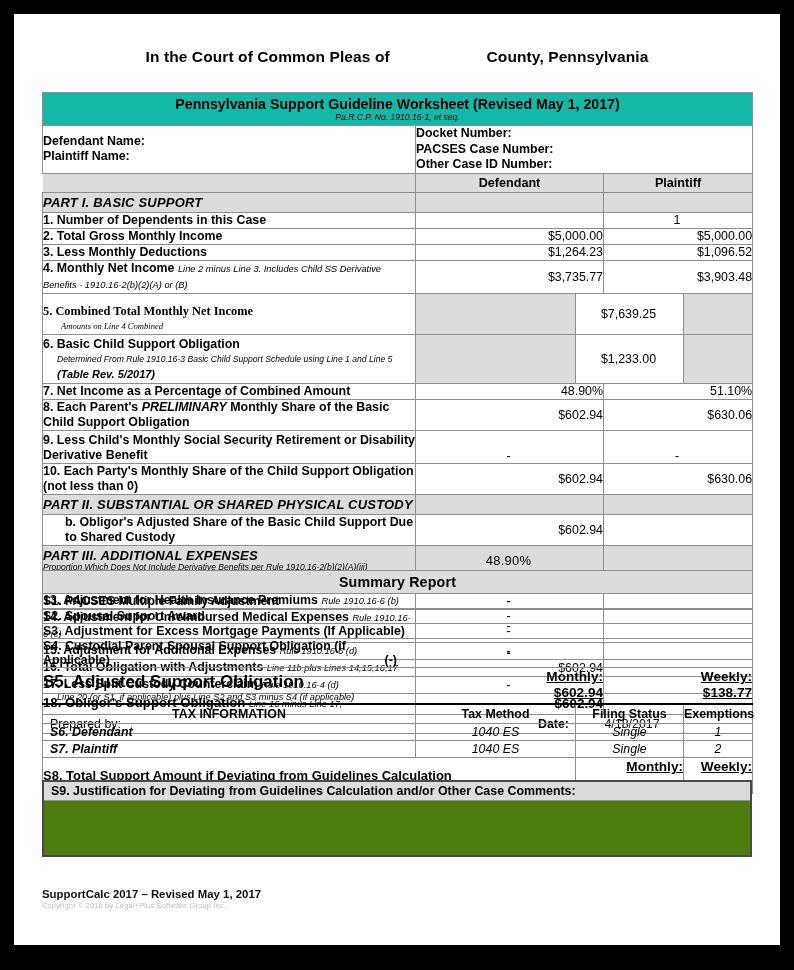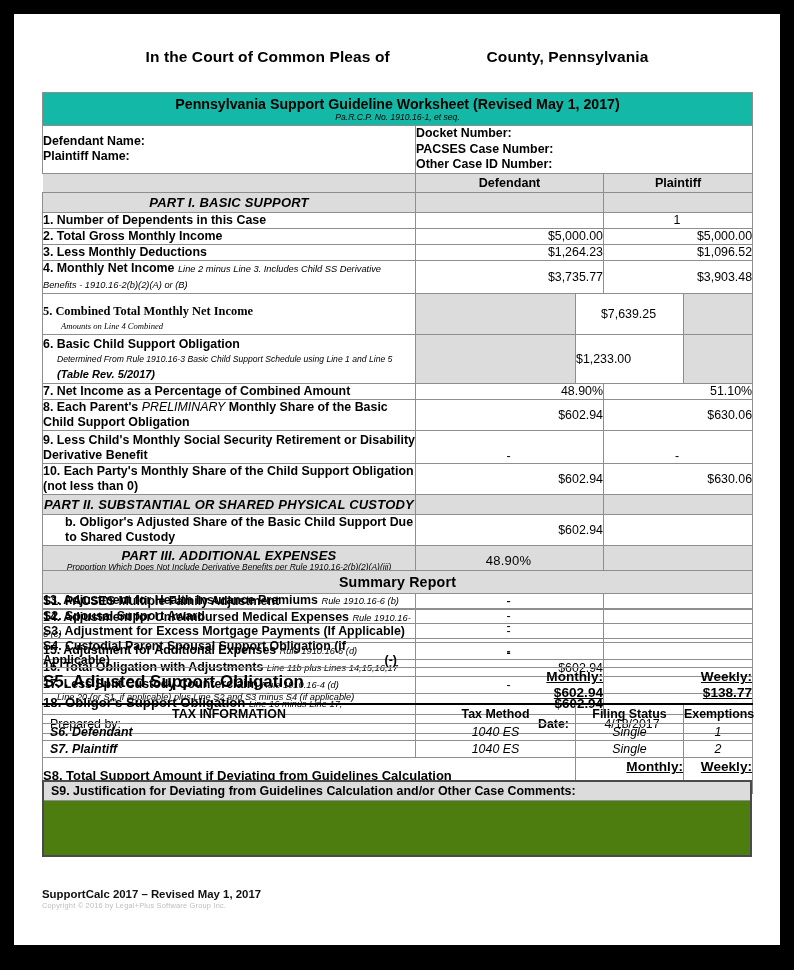--- a/index.html
+++ b/index.html
@@ -47,32 +47,32 @@
 
   .names-cell { padding:4px 0 4px 8px; font-size:12.4px; font-weight:bold; line-height:15.5px; }
   .names-cell div { white-space:nowrap; }
 
   .colhead td {
     background:#dcdcdc; text-align:center; font-weight:bold; font-size:12.6px;
     padding:2px 0; height:19px;
   }
 
   .part-row td {
-    background:#dcdcdc; text-align:center; font-weight:bold; font-style:italic;
+    background:#dcdcdc; font-weight:bold; font-style:italic;
     font-size:13px; padding:2px 0; letter-spacing:0.2px;
   }
   .part-row .sub {
     font-weight:normal; font-style:italic; font-size:8.5px; letter-spacing:0;
     display:block; margin-top:-1px;
   }
 
   .lbl { padding:1px 4px 1px 7px; font-weight:bold; font-size:12.4px; line-height:15px; }
   .lbl .it { font-weight:normal; font-style:italic; font-size:9.3px; }
   .lbl .it-b { font-weight:bold; font-style:italic; font-size:11px; }
-  .lbl .em { font-style:italic; font-weight:normal;text-align:center; }
+  .lbl .em { font-style:italic; font-weight:bold;text-align:center; }
   .lbl .sub2 { display:block; font-weight:normal; font-style:italic; font-size:8.6px; padding-left:18px; margin-top:0px;}
   .lbl .ind { padding-left:22px; display:inline-block; }
 
   .num { text-align:right; padding:1px 6px 1px 2px; font-size:12.4px; white-space:nowrap; }
   .num.center { text-align:center; padding-right:2px; }
   .num.bold { font-weight:bold; font-size:13.4px; }
   .shade { background:#dcdcdc; }
   .nb { border:none; }
 
   .prepared td { font-size:12.4px; padding:2px 6px 2px 7px; }
@@ -205,21 +205,21 @@
 
     <tr style="height:34px">
       <td class="lbl" style="padding-top:2px;">
         <span>6. Basic Child Support Obligation</span>
         <span class="sub2" style="padding-left:14px;">
           <span>Determined From Rule 1910.16-3 Basic Child Support Schedule using Line 1 and Line 5</span>
           <span class="it-b">(Table Rev. 5/2017)</span>
         </span>
       </td>
       <td class="shade"></td>
-      <td colspan="2" class="num center" style="text-align:left;">$1,233.00</td>
+      <td colspan="2" class="num center" style="text-align:center;">$1,233.00</td>
       <td class="shade"></td>
     </tr>
 
     <tr>
       <td class="lbl"><span>7. Net Income as a Percentage of Combined Amount</span></td>
       <td colspan="2" class="num">48.90%</td>
       <td colspan="2" class="num">51.10%</td>
     </tr>
 
     <tr>

